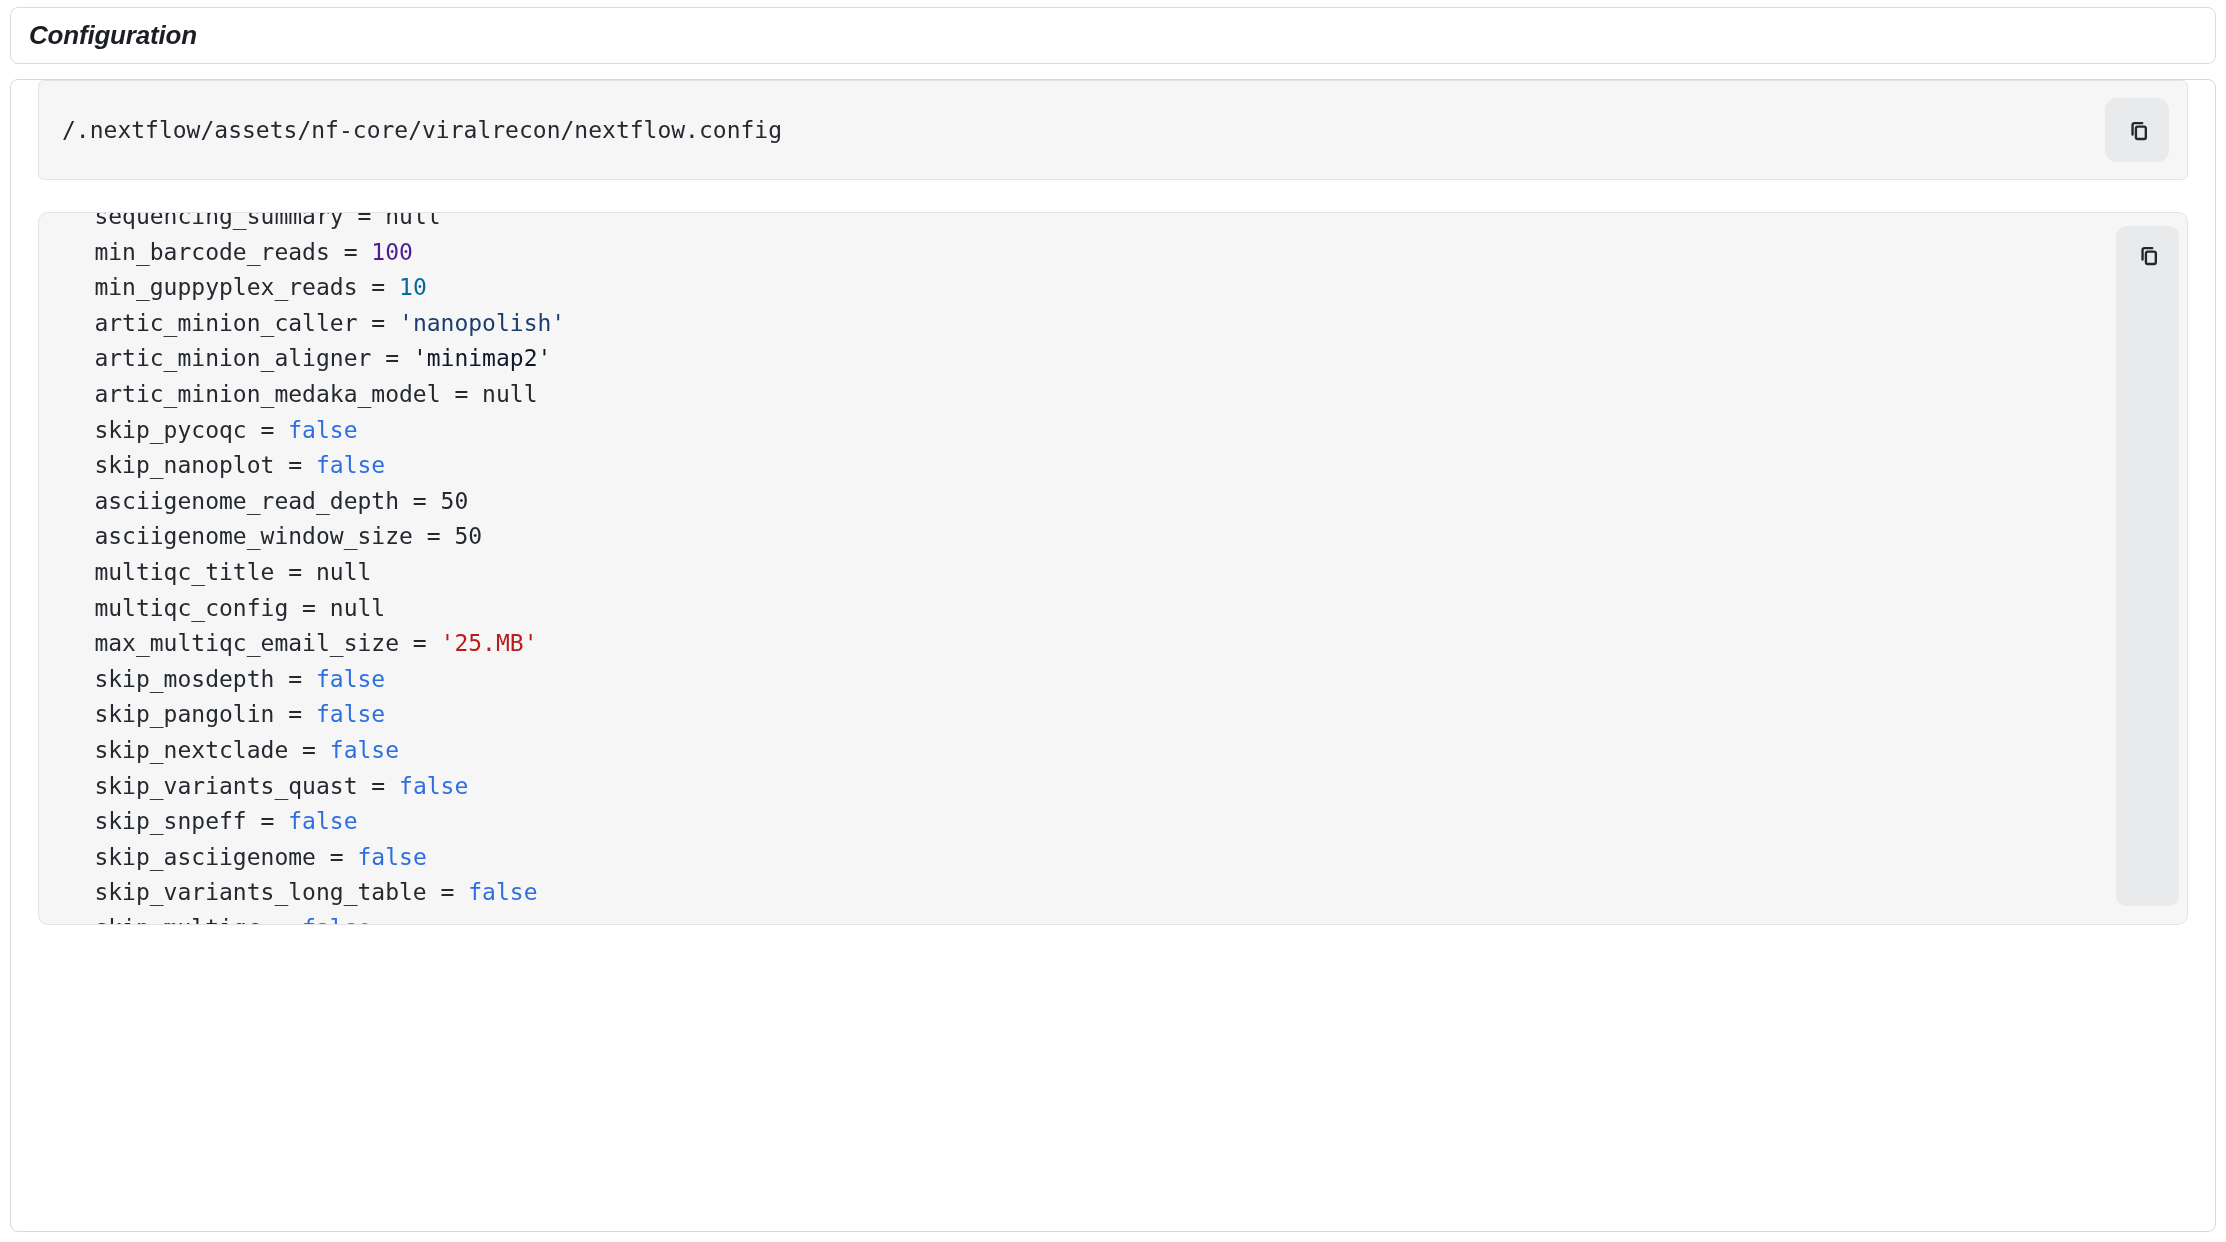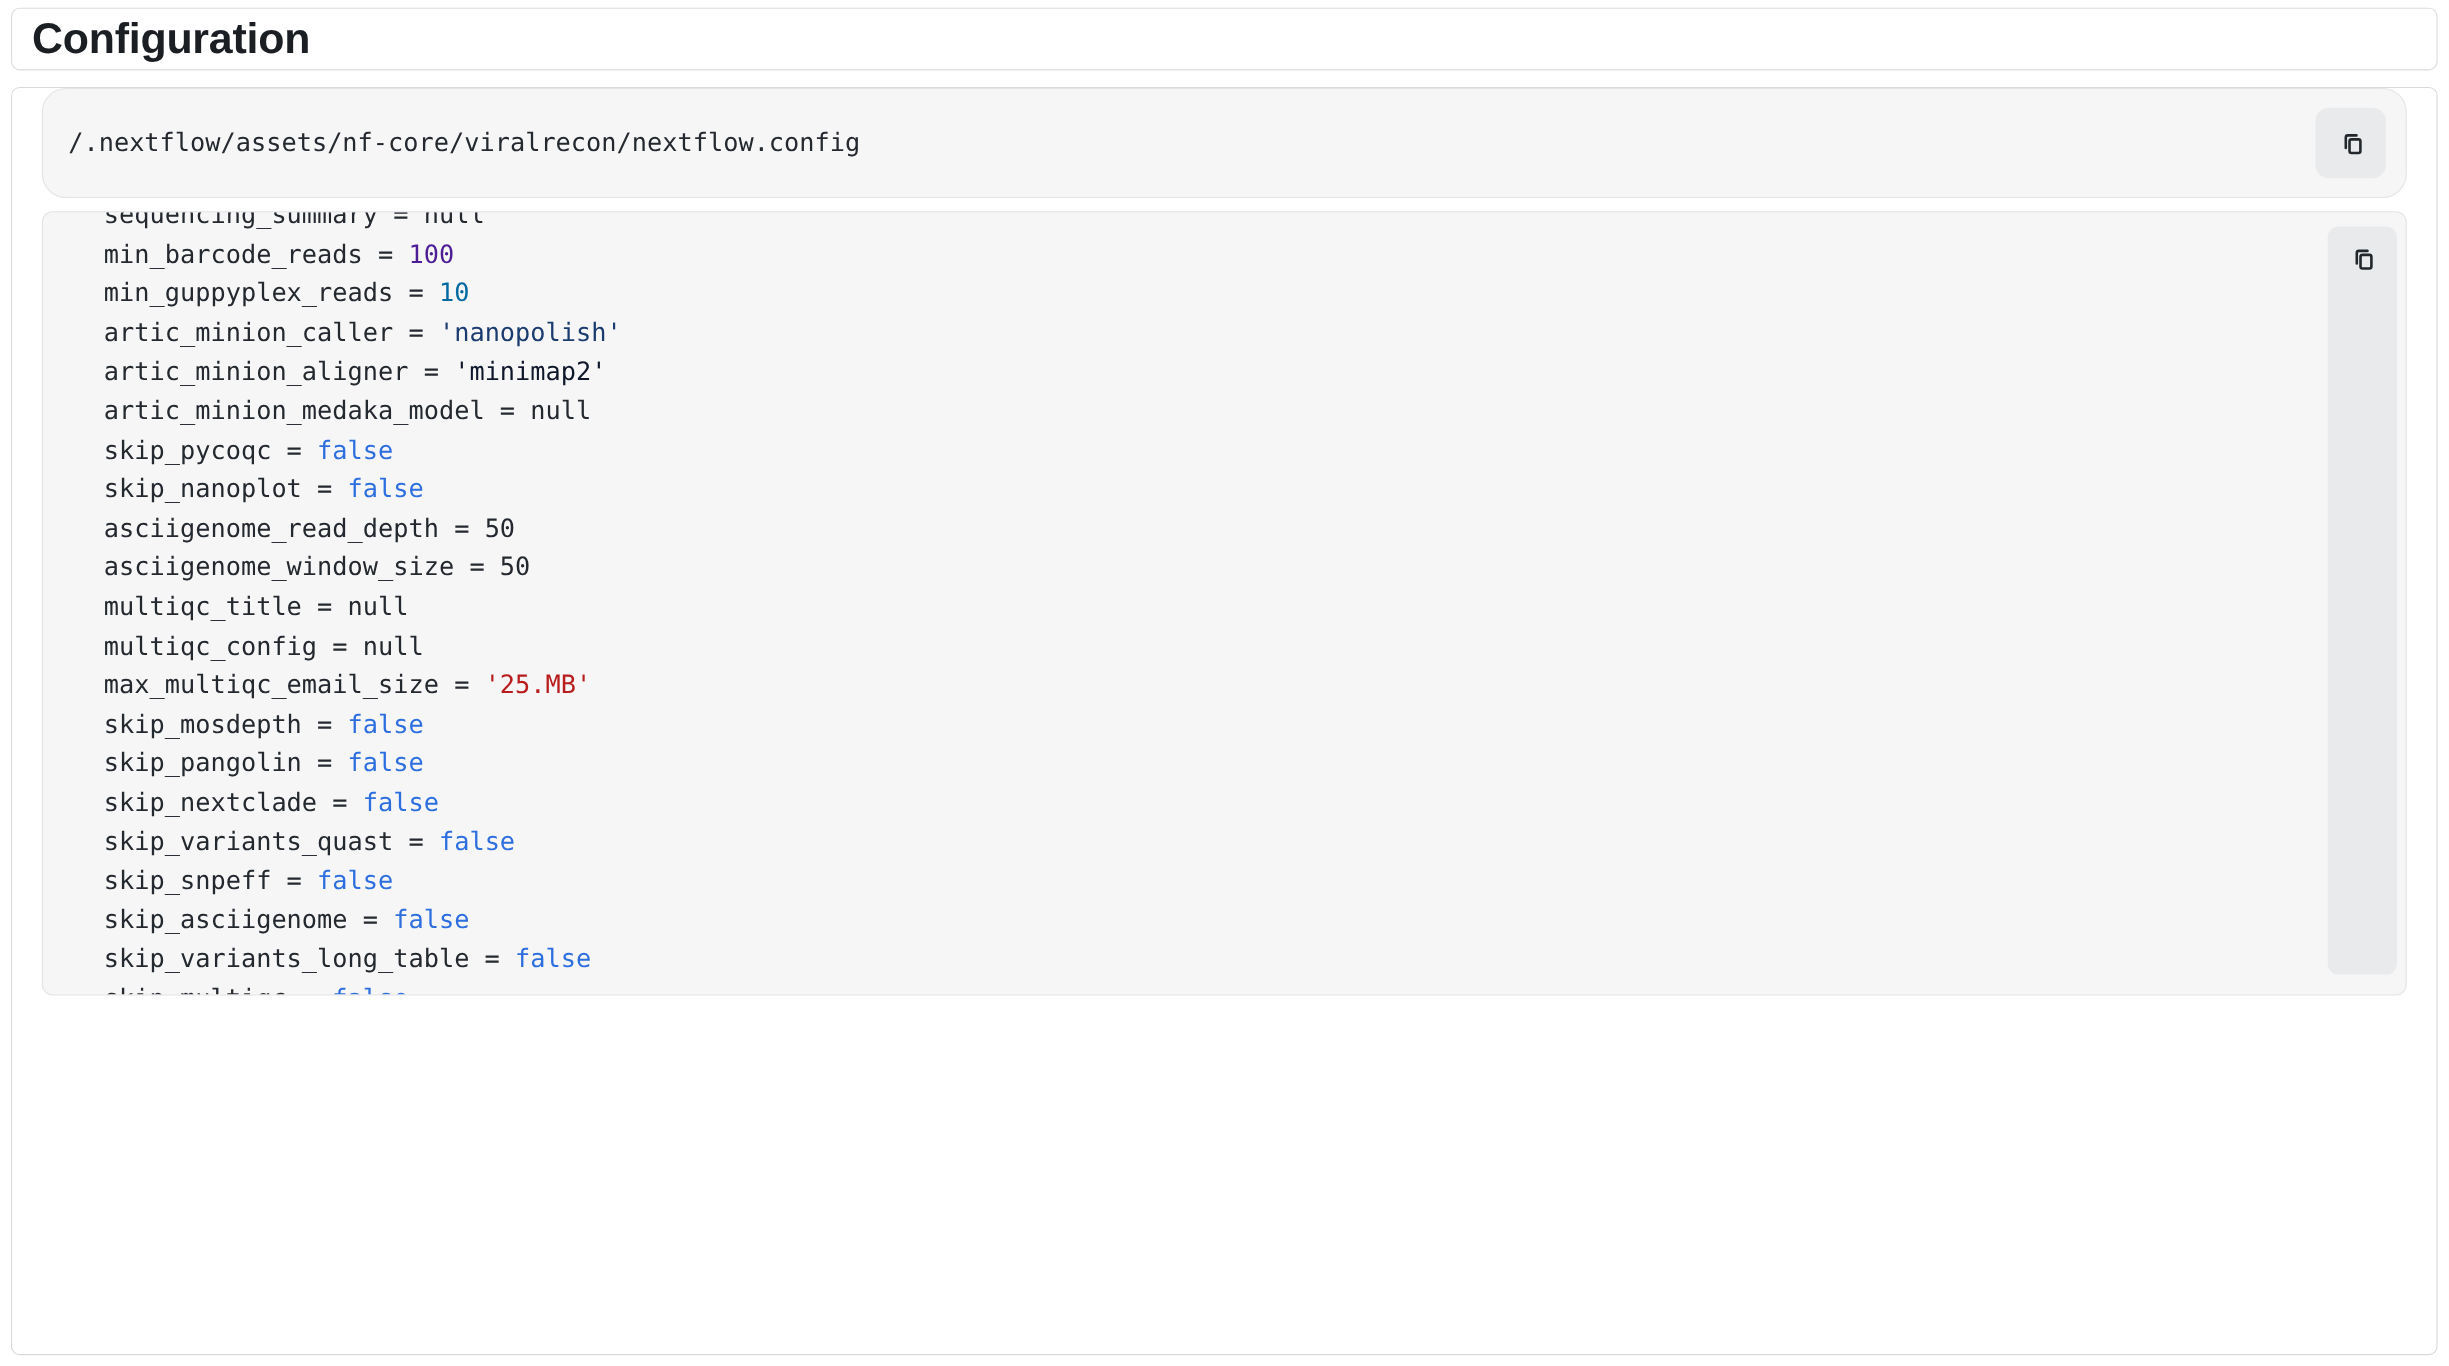--- a/index.html
+++ b/index.html
@@ -11,34 +11,34 @@
   .page{position:absolute;left:10px;top:7px;width:2206px;}
   .card{
     background:#ffffff;border:1px solid #d9dbde;border-radius:8px;
     box-sizing:border-box;
   }
   .header-card{
     height:57px;display:flex;align-items:center;
     padding-left:18px;margin-bottom:15px;border-color:#dadce0;
   }
   .page-title{
-    font-size:39px;font-weight:700;letter-spacing:-0.2px;margin:0;color:#1b1f24;
+    font-size:26px;font-weight:700;letter-spacing:-0.2px;margin:0;color:#1b1f24;font-style:italic;
   }
   .body-card{
     height:1153px;padding:0 27px 0 17px;border-color:#d7d9dc;
   }
   h2.section-heading{
     font-size:29px;font-weight:700;letter-spacing:-0.2px;color:#1b1f24;
     line-height:36px;margin:0;
   }
   .h-files{margin:30px 0 22px 0;}
   .h-resolved{margin:46px 0 24px 0;}
   .filebox{
-    margin-left:10px;height:100px;margin-bottom:12px;
-    background:#f6f6f7;border:1px solid #e3e4e6;border-radius:22px;
+    margin-left:10px;height:100px;margin-bottom:32px;
+    background:#f6f6f7;border:1px solid #e3e4e6;border-radius:6px;
     box-sizing:border-box;display:flex;align-items:center;
     padding:0 18px 0 23px;
   }
   .filepath{
     font-family:"DejaVu Sans Mono","Liberation Mono",monospace;
     font-size:23px;color:#24292f;white-space:pre;
   }
   .copy-btn{
     margin-left:auto;width:64px;height:64px;border:none;border-radius:12px;
     background:#e9eaeb;display:flex;align-items:center;justify-content:center;

